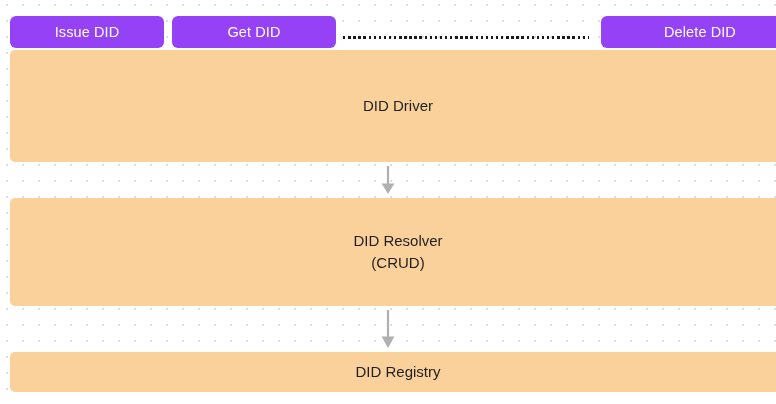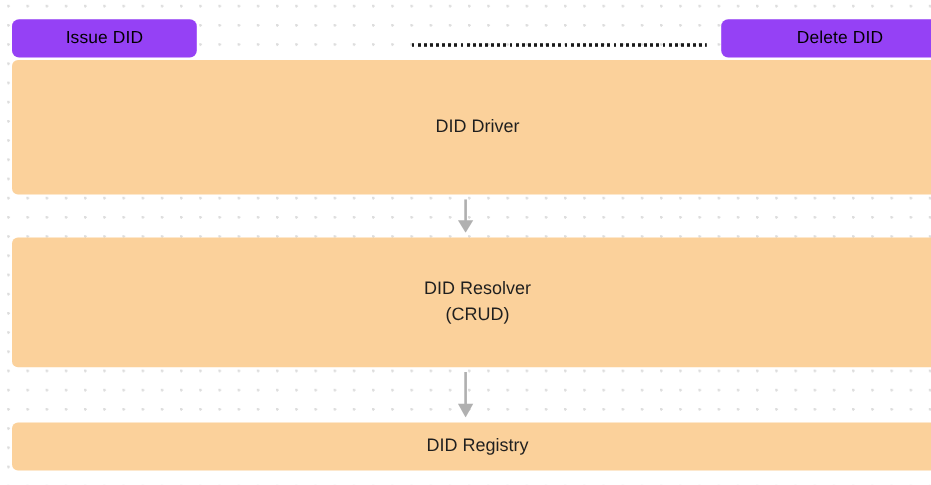--- a/index.html
+++ b/index.html
@@ -25,21 +25,21 @@
     overflow: hidden;
   }
 
   
   .btn {
     position: absolute;
     top: 16px;
     height: 32px;
     background-color: #9541f5;
     border-radius: 6px;
-    color: #000000;
+    color: #ffffff;
     font-size: 14.5px;
     line-height: 32px;
     text-align: center;
     letter-spacing: .1px;
     box-sizing: border-box;
     cursor: pointer;
     user-select: none;
   }
   #btn-issue  { left: 10px;  width: 154px; }
   #btn-get    { left: 172px; width: 164px; }
@@ -91,20 +91,21 @@
   #arrow-2 { top: 310px; height: 38px; }
   .arrow svg { display: block; width: 100%; height: 100%; }
 </style>
 </head>
 <body>
 
 <div id="canvas">
 
   <div id="btn-issue" class="btn">Issue DID</div>
 
+  <div id="btn-get" class="btn">Get DID</div>
 
   <div class="dotted-line"></div>
 
   <div id="btn-delete" class="btn">Delete DID</div>
 
   <div id="node-driver" class="node">
     <span class="node-line">DID Driver</span>
   </div>
 
   <div id="arrow-1" class="arrow">

